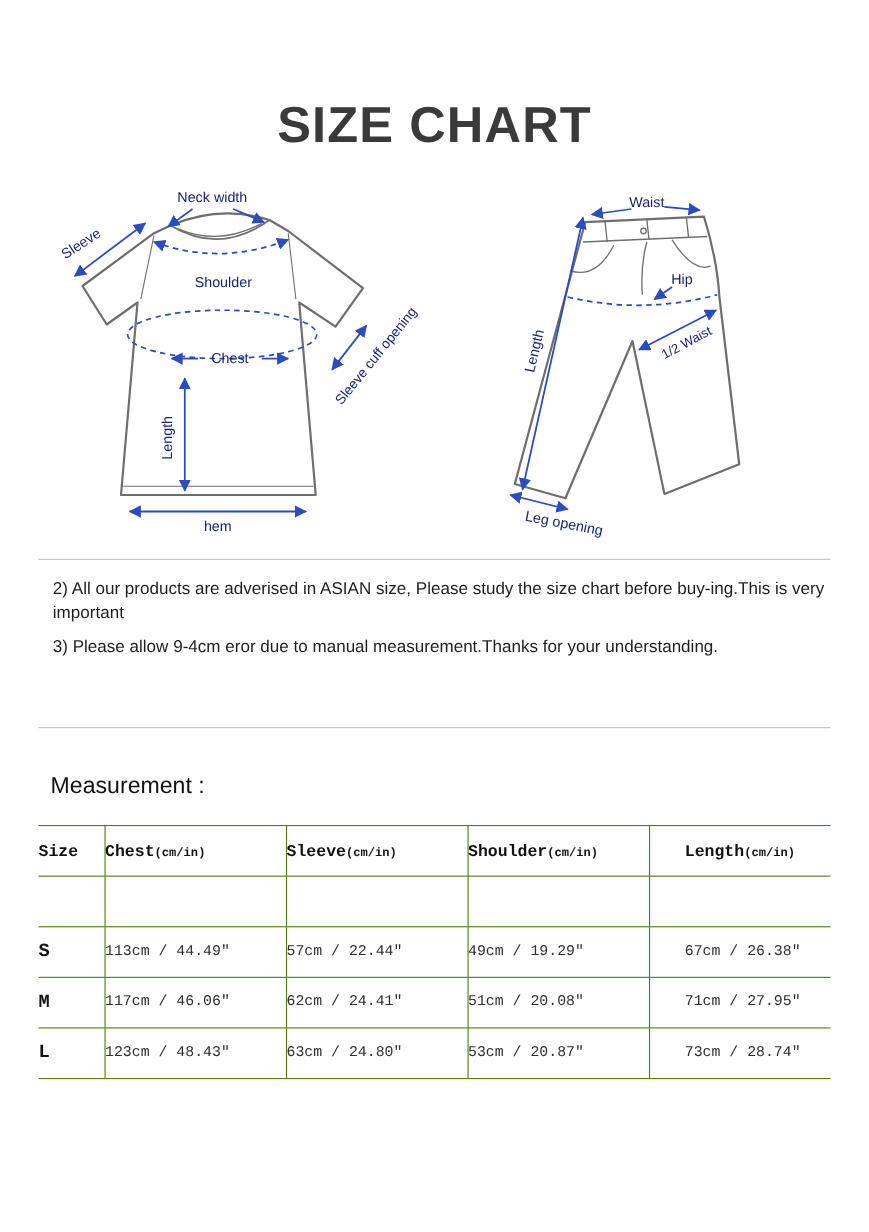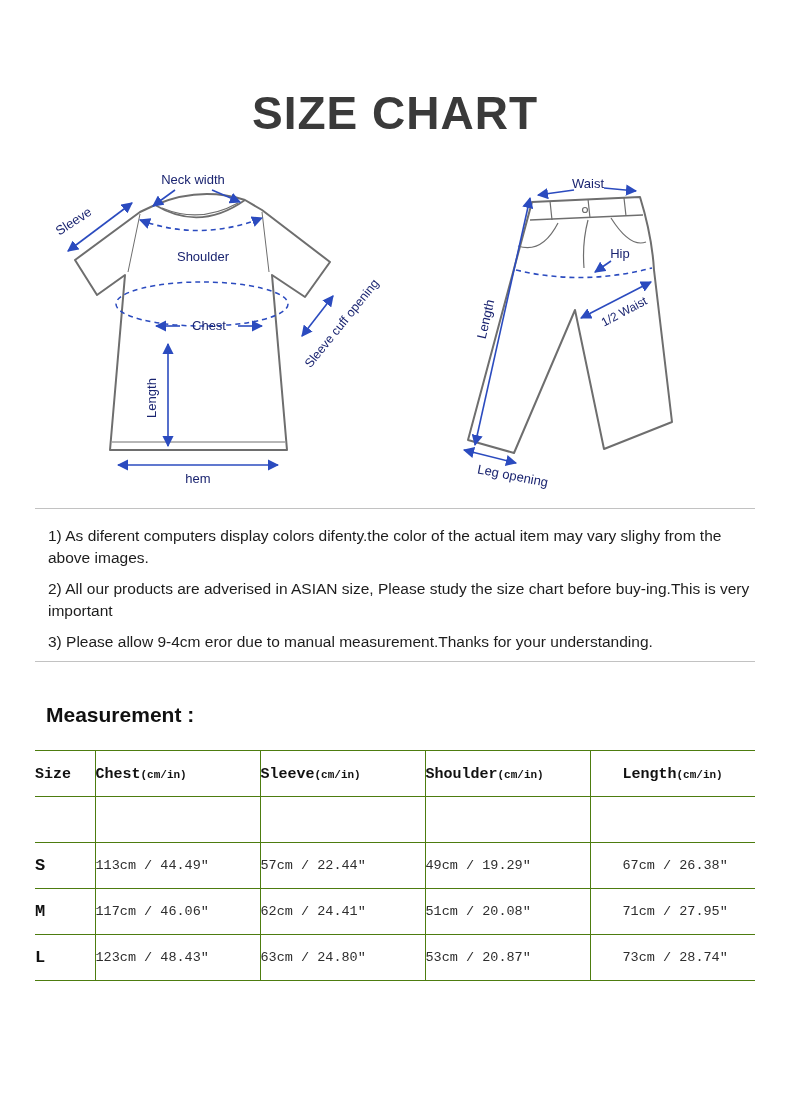--- a/index.html
+++ b/index.html
@@ -12,21 +12,21 @@
     position:absolute; top:86px; left:0; width:100%; text-align:center;
     font-size:46px; font-weight:900; letter-spacing:1px; color:#3a3a3a;
   }
   .shirt-svg { position:absolute; left:40px; top:168px; }
   .pants-svg { position:absolute; left:448px; top:168px; }
   .divider { position:absolute; left:35px; width:720px; height:1px; background:#c2c2c2; }
   .divider-top { top:508px; }
   .divider-bottom { top:661px; }
   .notes { position:absolute; left:48px; top:525px; width:702px; color:#1d1d1d; font-size:15.5px; line-height:1.42; }
   .notes p { margin-bottom:9px; }
-  .measurement-heading { position:absolute; left:46px; top:703px; font-size:21px; font-weight:bold; color:#111; }
+  .measurement-heading { position:absolute; left:46px; top:703px; font-size:21px; font-weight:normal; color:#111; }
   .size-table {
     position:absolute; left:35px; top:750px; width:720px;
     border-collapse:collapse; table-layout:fixed; background:#fff;
   }
   .size-table th, .size-table td {
     border:1px solid #4d7c0f; height:46px; text-align:left; vertical-align:middle; padding:0;font-family:Liberation Mono, monospace;
   }
   .size-table th:first-child, .size-table td:first-child { border-left:0; }
   .size-table th:last-child,  .size-table td:last-child  { border-right:0;padding-left:32px; }
   .head-label { font-size:15px; font-weight:bold; color:#111; }
@@ -120,21 +120,20 @@
       <text x="172" y="90">Hip</text>
       <text x="178" y="147" font-size="12" transform="rotate(-28 178 147)">1/2 Waist</text>
       <text x="42" y="152" transform="rotate(-77 42 152)">Length</text>
       <text x="64" y="312" transform="rotate(11 64 312)">Leg opening</text>
     </g>
   </svg>
 
   <div class="divider divider-top"></div>
 
   <div class="notes">
-    <p>1) As diferent computers display colors difenty.the color of the actual item may vary slighy from the above images.</p>
     <p>2) All our products are adverised in ASIAN size,  Please study the size chart before buy-ing.This is very important</p>
     <p>3) Please allow 9-4cm eror due to manual measurement.Thanks for your understanding.</p>
   </div>
 
   <div class="divider divider-bottom"></div>
 
   <h2 class="measurement-heading">Measurement :</h2>
 
   <table class="size-table">
     <colgroup>

